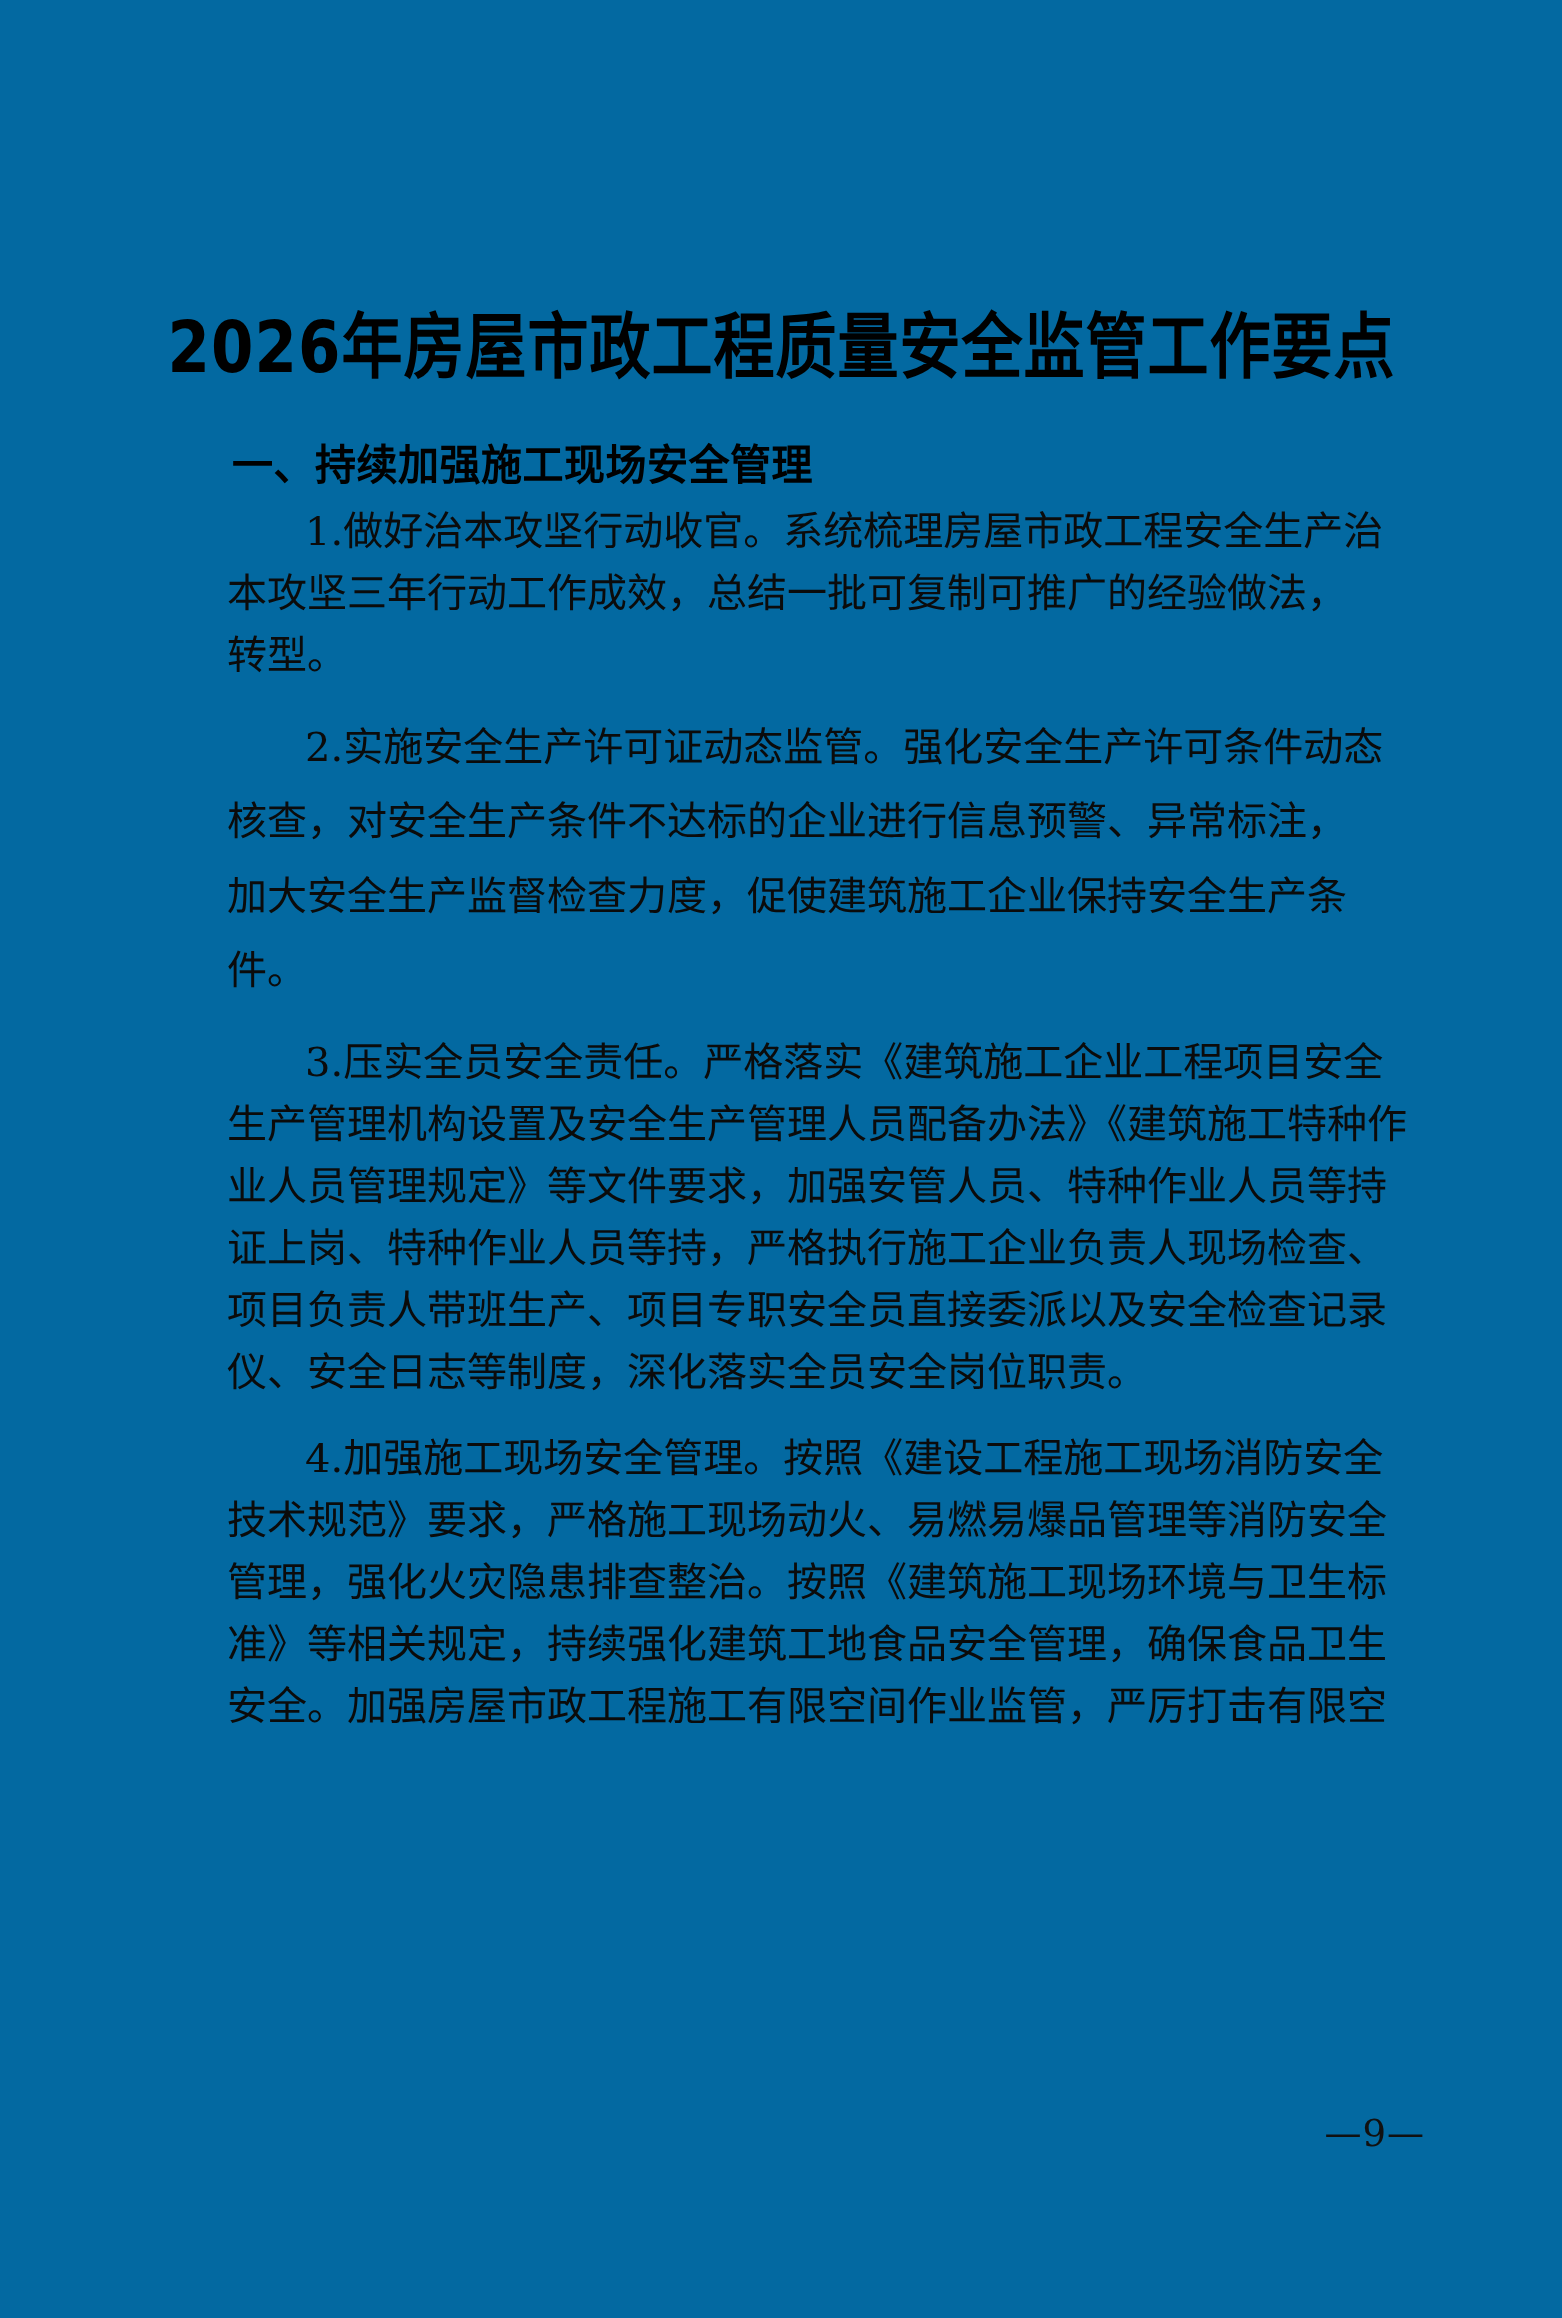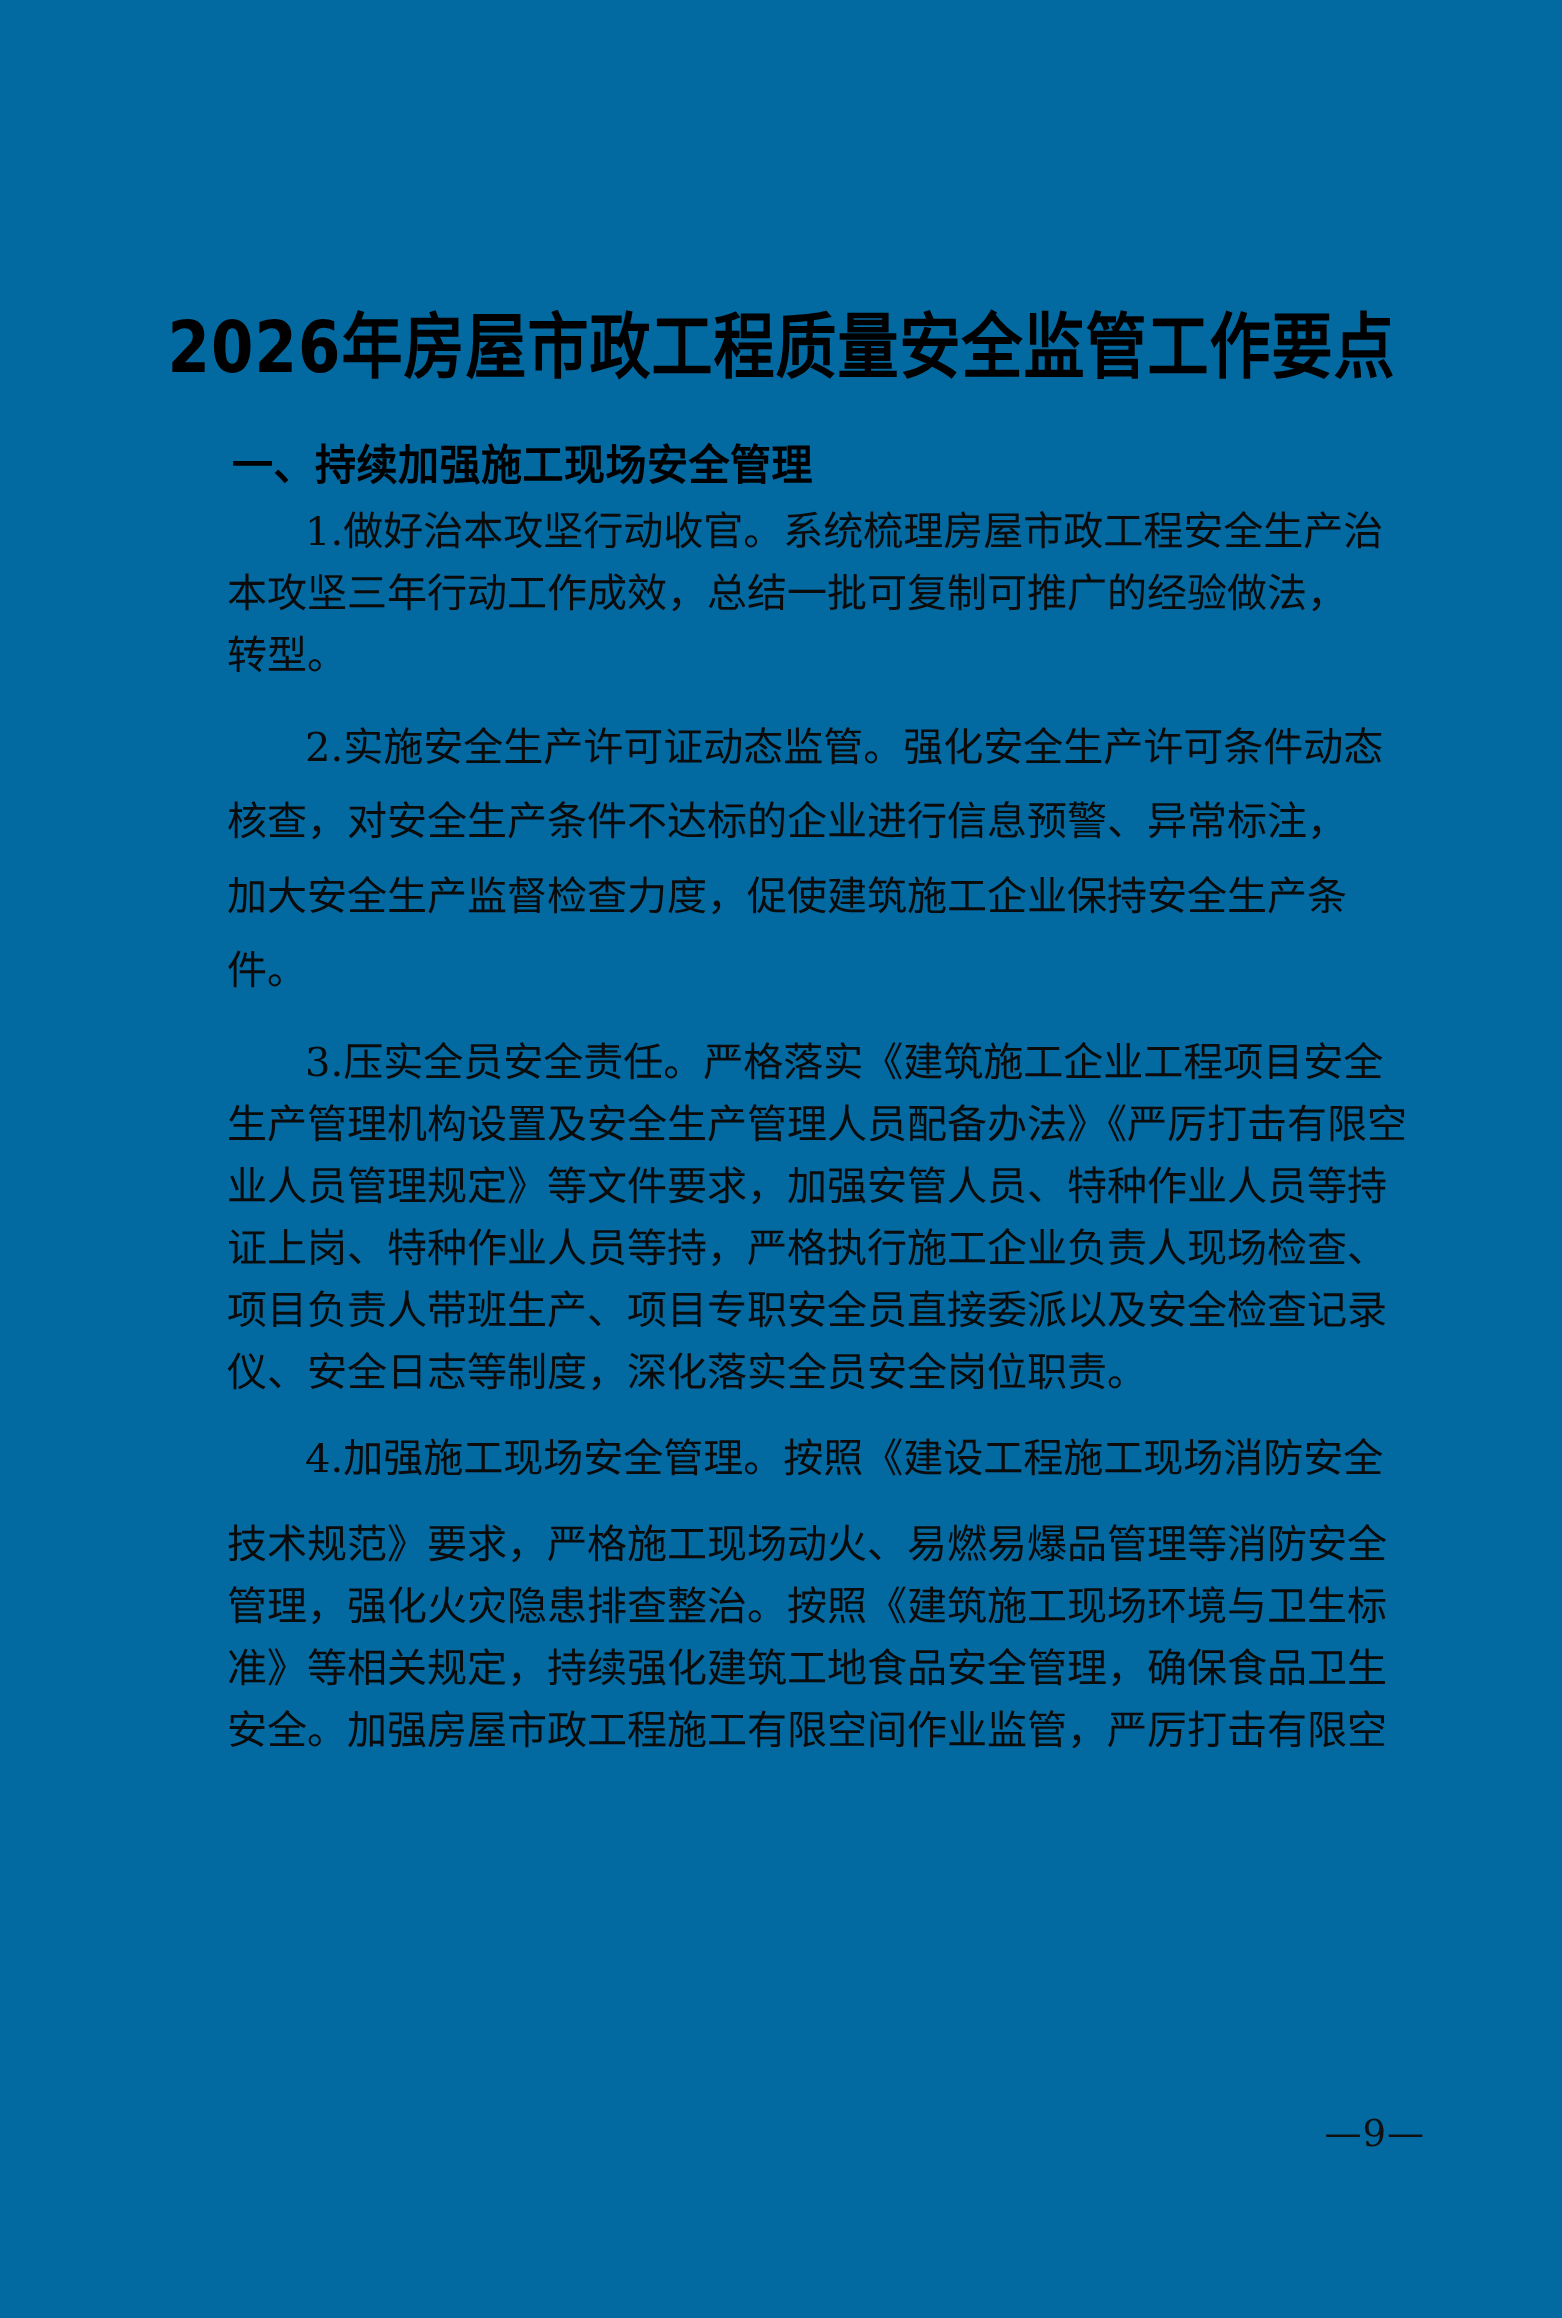--- a/index.html
+++ b/index.html
@@ -128,30 +128,30 @@
 
     <p class="para loose gap-before">
       <span class="line indent" style="letter-spacing: 0px;">2.实施安全生产许可证动态监管。强化安全生产许可条件动态</span>
       <span class="line" style="letter-spacing: 0px;">核查，对安全生产条件不达标的企业进行信息预警、异常标注，</span>
       <span class="line" style="letter-spacing: 0px;">加大安全生产监督检查力度，促使建筑施工企业保持安全生产条</span>
       <span class="line" style="letter-spacing: 0px;">件。</span>
     </p>
 
     <p class="para tight gap-before">
       <span class="line indent" style="letter-spacing: 0px;">3.压实全员安全责任。严格落实《建筑施工企业工程项目安全</span>
-      <span class="line" style="letter-spacing: 0px;">生产管理机构设置及安全生产管理人员配备办法》《严厉打击有限空</span>
+      <span class="line" style="letter-spacing: 0px;">生产管理机构设置及安全生产管理人员配备办法》《建筑施工特种作</span>
       <span class="line" style="letter-spacing: 0px;">业人员管理规定》等文件要求，加强安管人员、特种作业人员等持</span>
       <span class="line" style="letter-spacing: 0px;">证上岗、特种作业人员等持，严格执行施工企业负责人现场检查、</span>
       <span class="line" style="letter-spacing: 0px;">项目负责人带班生产、项目专职安全员直接委派以及安全检查记录</span>
       <span class="line" style="letter-spacing: 0px;">仪、安全日志等制度，深化落实全员安全岗位职责。</span>
     </p>
 
     <p class="para tight gap-before">
       <span class="line indent" style="letter-spacing: 0px;">4.加强施工现场安全管理。按照《建设工程施工现场消防安全</span>
-      <span class="line" style="letter-spacing: 0px; margin-top: 24px;">技术规范》要求，严格施工现场动火、易燃易爆品管理等消防安全</span>
+      <span class="line" style="letter-spacing: 0px;">技术规范》要求，严格施工现场动火、易燃易爆品管理等消防安全</span>
       <span class="line" style="letter-spacing: 0px;">管理，强化火灾隐患排查整治。按照《建筑施工现场环境与卫生标</span>
       <span class="line" style="letter-spacing: 0px;">准》等相关规定，持续强化建筑工地食品安全管理，确保食品卫生</span>
       <span class="line" style="letter-spacing: 0px;">安全。加强房屋市政工程施工有限空间作业监管，严厉打击有限空</span>
     </p>
 
   </div>
 
   <div class="page-number">—9—</div>
 
 </div>

